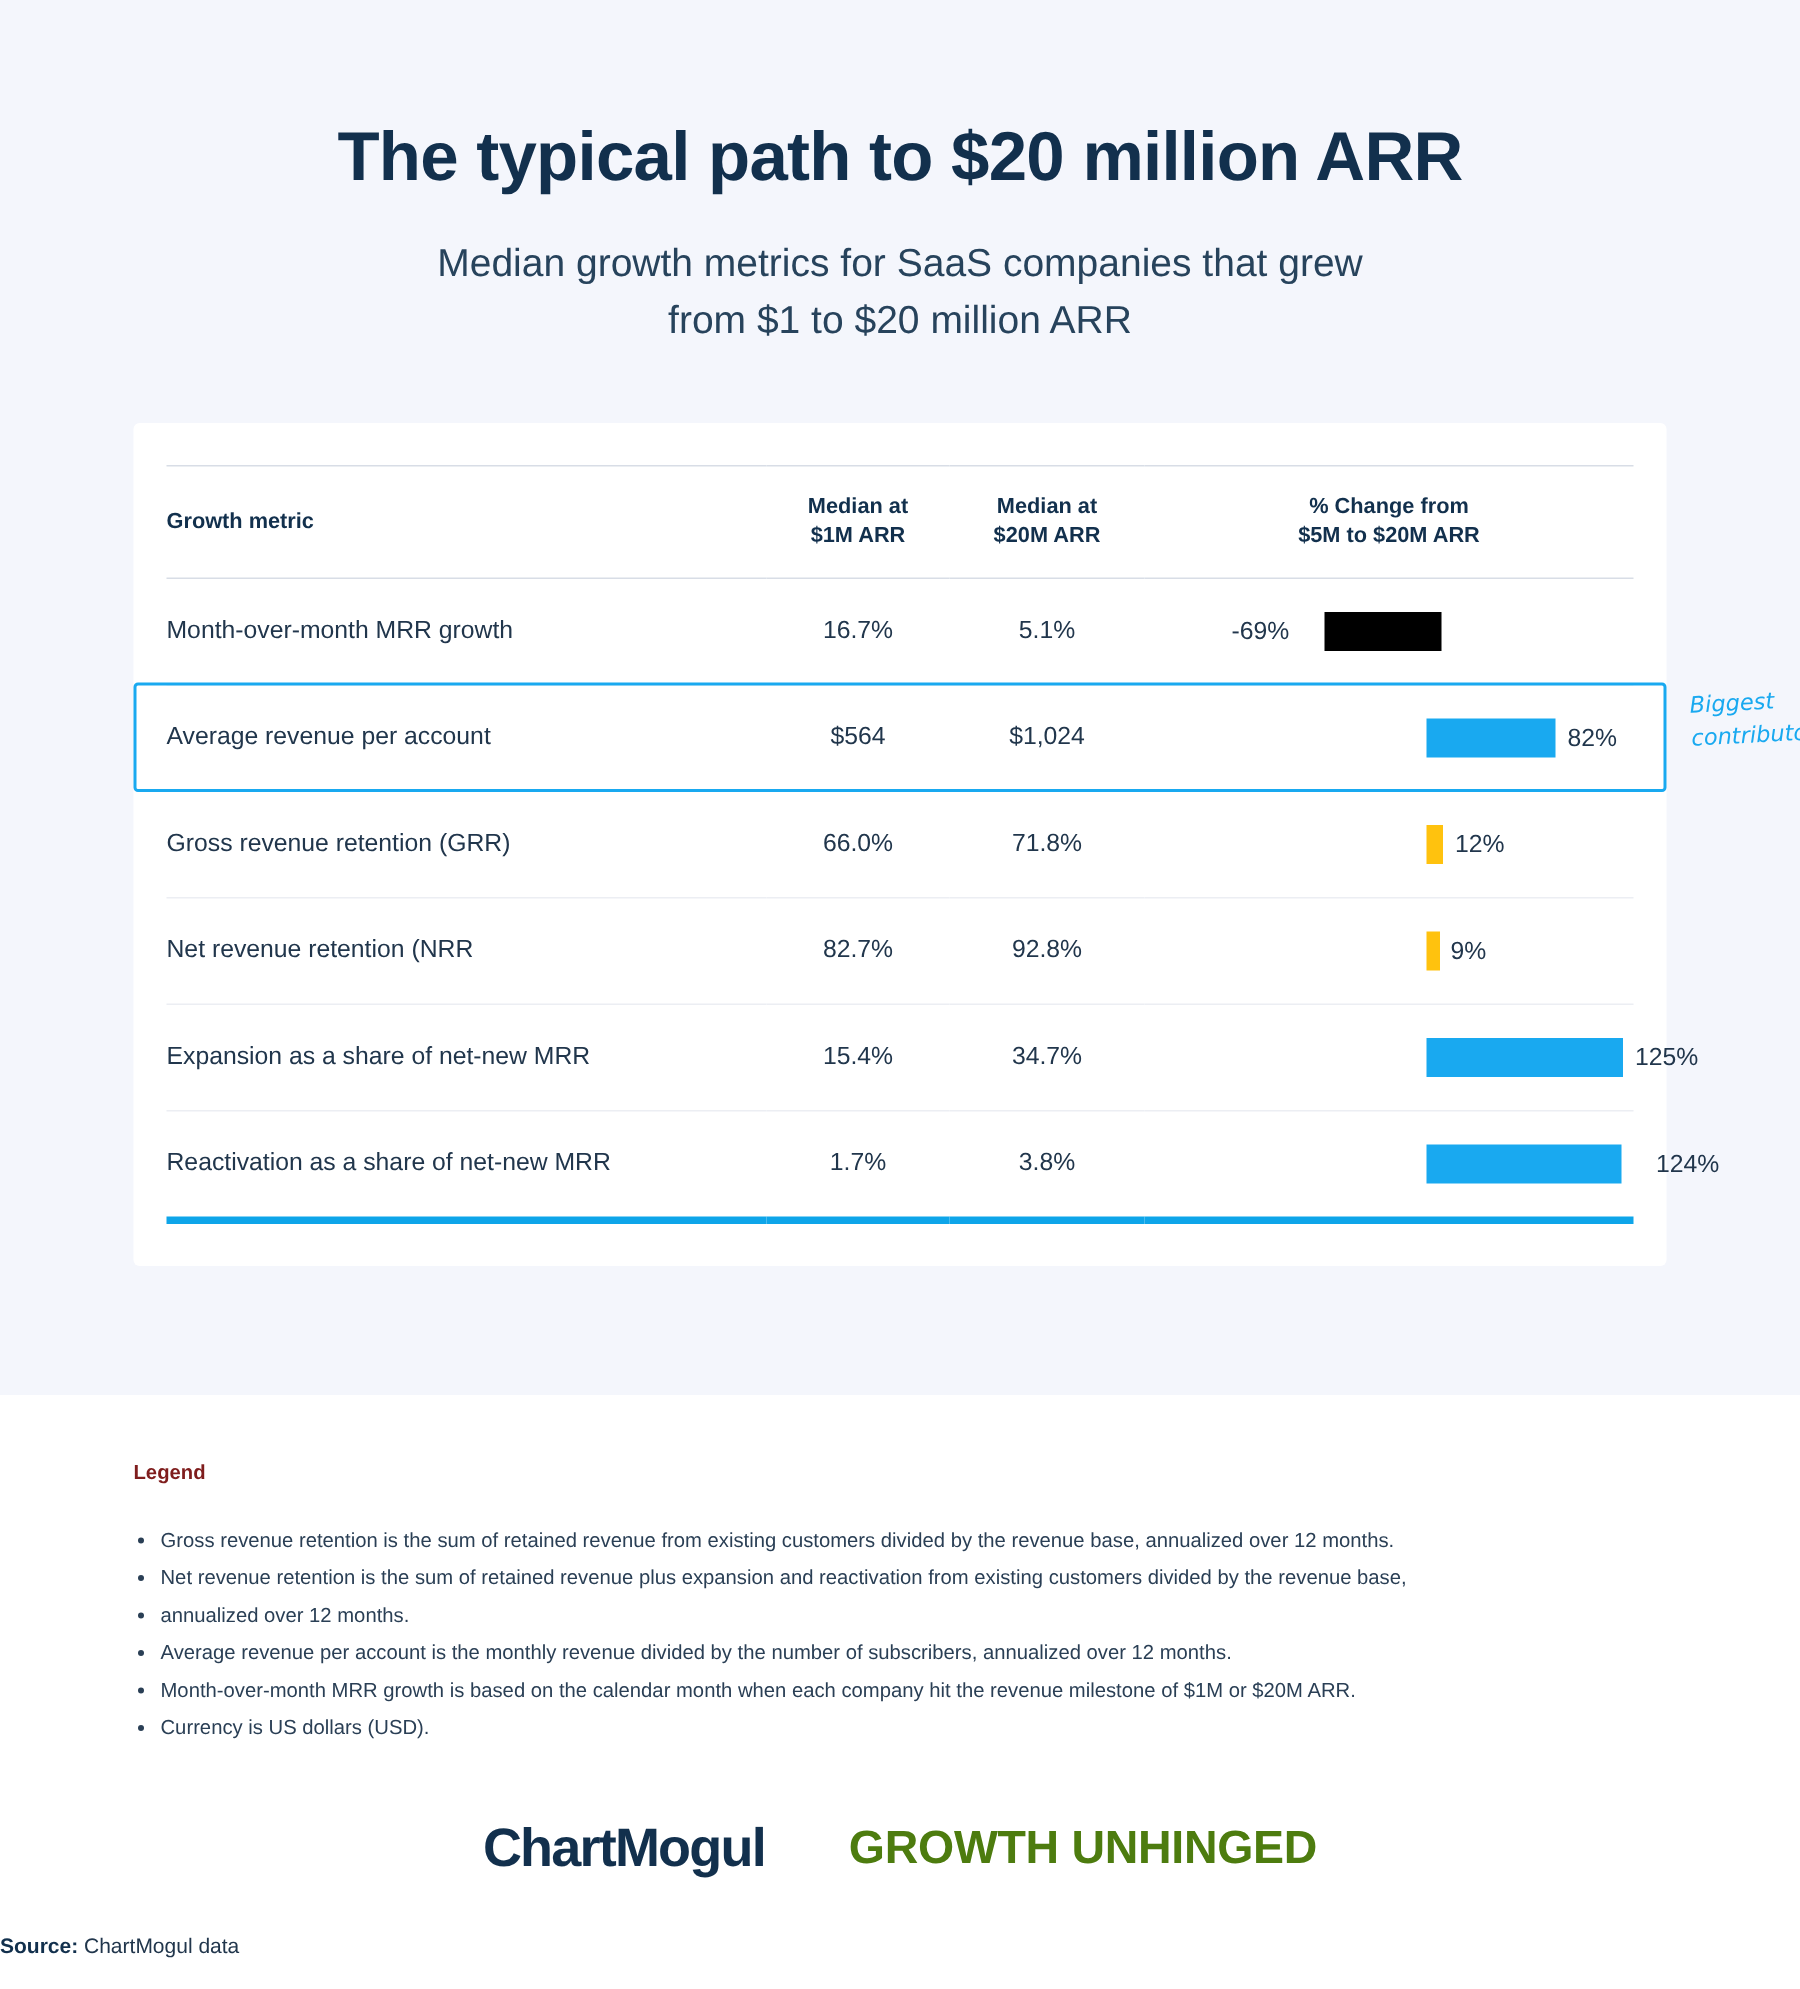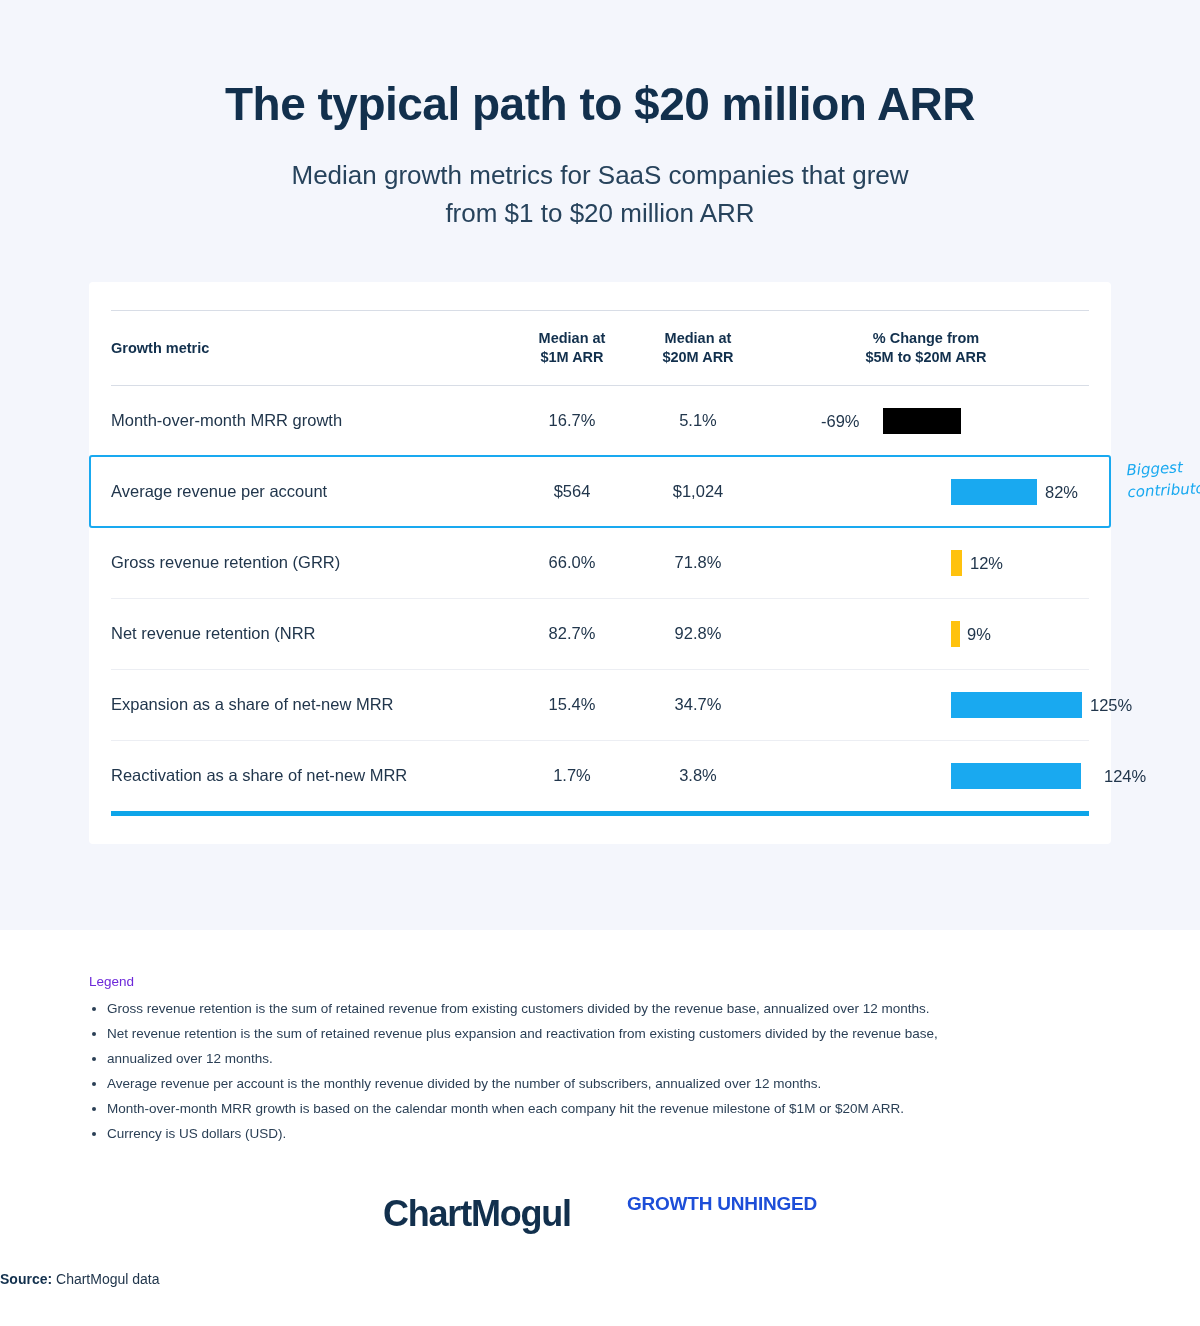--- a/index.html
+++ b/index.html
@@ -127,50 +127,51 @@
     transform: rotate(-3deg);
   }
 
   .legend {
     width: 1022px;
     margin: 44px auto 0 auto;
     padding-left: 0;
   }
   .legend-title {
     font-size: 13.5px;
-    font-weight: normal;
-    color: #6d28d9;
-    margin-bottom: 8px;
+    font-weight: bold;
+    color: #7f1d1d;
+    margin-bottom: 26px;
   }
   .legend ul {
     margin: 0;
     padding-left: 18px;
   }
   .legend li {
     font-size: 13.5px;
     color: #2a3f55;
     line-height: 1.85;
   }
 
   .brands {
     display: flex;
     justify-content: center;
+    align-items: center;
     gap: 56px;
     margin-top: 46px;
   }
   .logo-chartmogul {
     font-size: 36px;
     font-weight: bold;
     color: #12304d;
     letter-spacing: -1.2px;
   }
   .logo-growth {
-    font-size: 19px;
-    font-weight: bold;
-    color: #1d4ed8;
+    font-size: 31px;
+    font-weight: bold;
+    color: #4d7c0f;
     letter-spacing: -0.2px;
   }
   .source {
     text-align: left;
     font-size: 14px;
     color: #21364c;
     margin-top: 36px;
   }
   .source b { color: #12304d; }
 </style>

